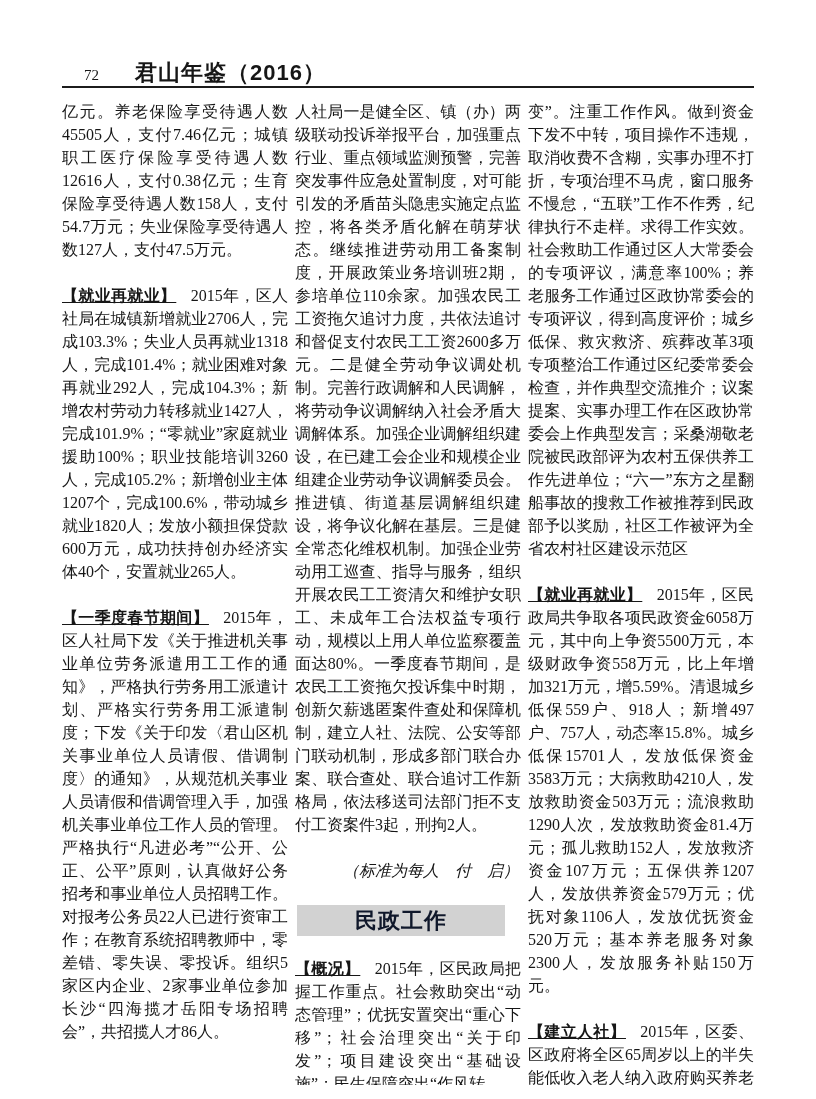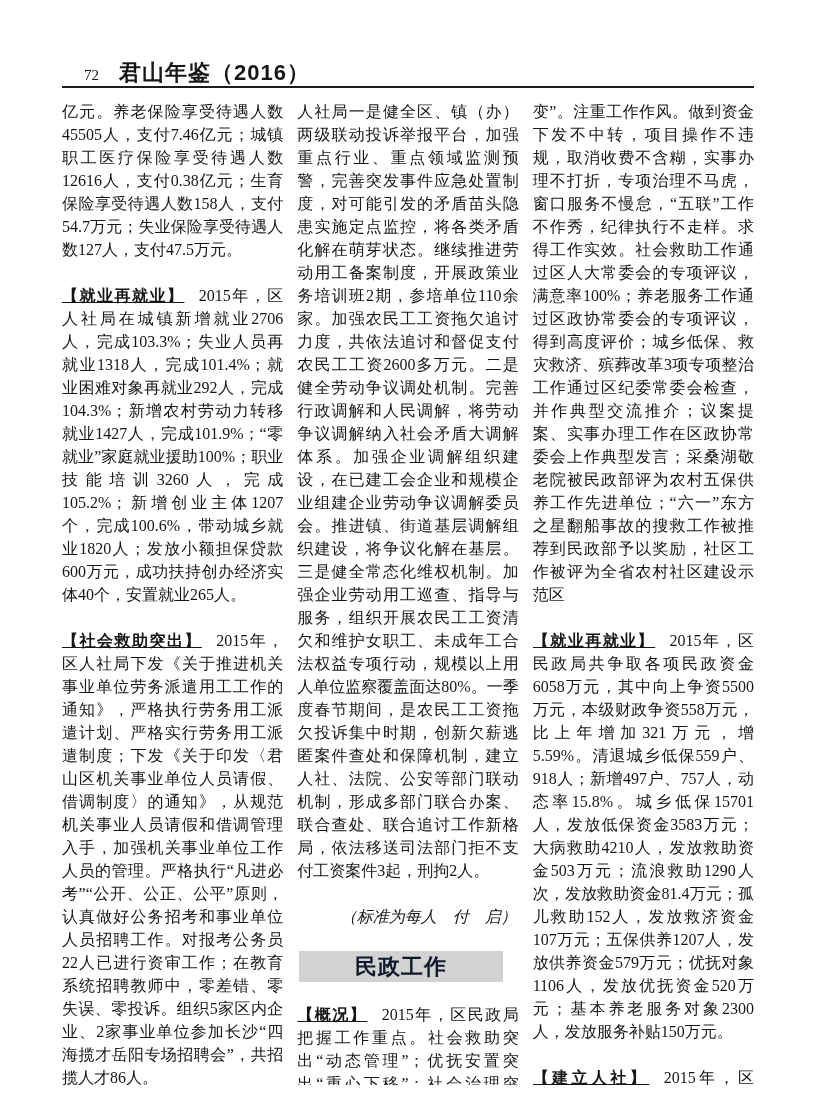--- a/index.html
+++ b/index.html
@@ -19,41 +19,41 @@
   .page-inner {
     position: absolute;
     left: 62px;
     top: 58px;
     width: 692px;
   }
   .page-header {
     display: flex;
     align-items: baseline;
     padding-left: 22px;
-    gap: 20px;
+    gap: 36px;
     height: 24px;
   }
   .page-number {
     font-family: "Liberation Serif", "DejaVu Serif", serif;
     font-size: 15px;
   }
   .page-title {
     font-family: "Liberation Sans", "DejaVu Sans", sans-serif;
     font-weight: bold;
     font-size: 22px;
     letter-spacing: 1px;
   }
   .header-rule {
     border: none;
     border-top: 2px solid #1c1c1c;
     margin: 4px 0 0 0;
   }
   .columns {
     display: flex;
-    gap: 14px;
+    gap: 7px;
     margin-top: 12px;
   }
   .col {
     width: 226px;
     height: 985px;
     overflow: hidden;
     font-size: 16px;
     line-height: 23px;
     text-align: justify;
   }
@@ -97,21 +97,21 @@
       <span class="page-number">72</span>
       <span class="page-title">君山年鉴（2016）</span>
     </header>
     <hr class="header-rule">
 
     <main class="columns">
 
       <section class="col">
         <p>亿元。养老保险享受待遇人数45505人，支付7.46亿元；城镇职工医疗保险享受待遇人数12616人，支付0.38亿元；生育保险享受待遇人数158人，支付54.7万元；失业保险享受待遇人数127人，支付47.5万元。</p>
         <p><span class="entry-head">【就业再就业】</span><span>2015年，区人社局在城镇新增就业2706人，完成103.3%；失业人员再就业1318人，完成101.4%；就业困难对象再就业292人，完成104.3%；新增农村劳动力转移就业1427人，完成101.9%；“零就业”家庭就业援助100%；职业技能培训3260人，完成105.2%；新增创业主体1207个，完成100.6%，带动城乡就业1820人；发放小额担保贷款600万元，成功扶持创办经济实体40个，安置就业265人。</span></p>
-        <p><span class="entry-head">【社会救助突出】</span><span>2015年，区人社局下发《关于推进机关事业单位劳务派遣用工工作的通知》，严格执行劳务用工派遣计划、严格实行劳务用工派遣制度；下发《关于印发〈君山区机关事业单位人员请假、借调制度〉的通知》，从规范机关事业人员请假和借调管理入手，加强机关事业单位工作人员的管理。严格执行“凡进必考”“公开、公正、公平”原则，认真做好公务招考和事业单位人员招聘工作。对报考公务员22人已进行资审工作；在教育系统招聘教师中，零差错、零失误、零投诉。组织5家区内企业、2家事业单位参加长沙“四海揽才岳阳专场招聘会”，共招揽人才86人。</span></p>
+        <p><span class="entry-head">【一季度春节期间】</span><span>2015年，区人社局下发《关于推进机关事业单位劳务派遣用工工作的通知》，严格执行劳务用工派遣计划、严格实行劳务用工派遣制度；下发《关于印发〈君山区机关事业单位人员请假、借调制度〉的通知》，从规范机关事业人员请假和借调管理入手，加强机关事业单位工作人员的管理。严格执行“凡进必考”“公开、公正、公平”原则，认真做好公务招考和事业单位人员招聘工作。对报考公务员22人已进行资审工作；在教育系统招聘教师中，零差错、零失误、零投诉。组织5家区内企业、2家事业单位参加长沙“四海揽才岳阳专场招聘会”，共招揽人才86人。</span></p>
       </section>
 
       <section class="col">
         <p>人社局一是健全区、镇（办）两级联动投诉举报平台，加强重点行业、重点领域监测预警，完善突发事件应急处置制度，对可能引发的矛盾苗头隐患实施定点监控，将各类矛盾化解在萌芽状态。继续推进劳动用工备案制度，开展政策业务培训班2期，参培单位110余家。加强农民工工资拖欠追讨力度，共依法追讨和督促支付农民工工资2600多万元。二是健全劳动争议调处机制。完善行政调解和人民调解，将劳动争议调解纳入社会矛盾大调解体系。加强企业调解组织建设，在已建工会企业和规模企业组建企业劳动争议调解委员会。推进镇、街道基层调解组织建设，将争议化解在基层。三是健全常态化维权机制。加强企业劳动用工巡查、指导与服务，组织开展农民工工资清欠和维护女职工、未成年工合法权益专项行动，规模以上用人单位监察覆盖面达80%。一季度春节期间，是农民工工资拖欠投诉集中时期，创新欠薪逃匿案件查处和保障机制，建立人社、法院、公安等部门联动机制，形成多部门联合办案、联合查处、联合追讨工作新格局，依法移送司法部门拒不支付工资案件3起，刑拘2人。</p>
         <p class="attribution">（标准为每人　付　启）</p>
         <div class="section-box">
           <span>民政工作</span>
         </div>
         <p><span class="entry-head">【概况】</span><span>2015年，区民政局把握工作重点。社会救助突出“动态管理”；优抚安置突出“重心下移”；社会治理突出“关于印发”；项目建设突出“基础设施”；民生保障突出“作风转</span></p>
       </section>

